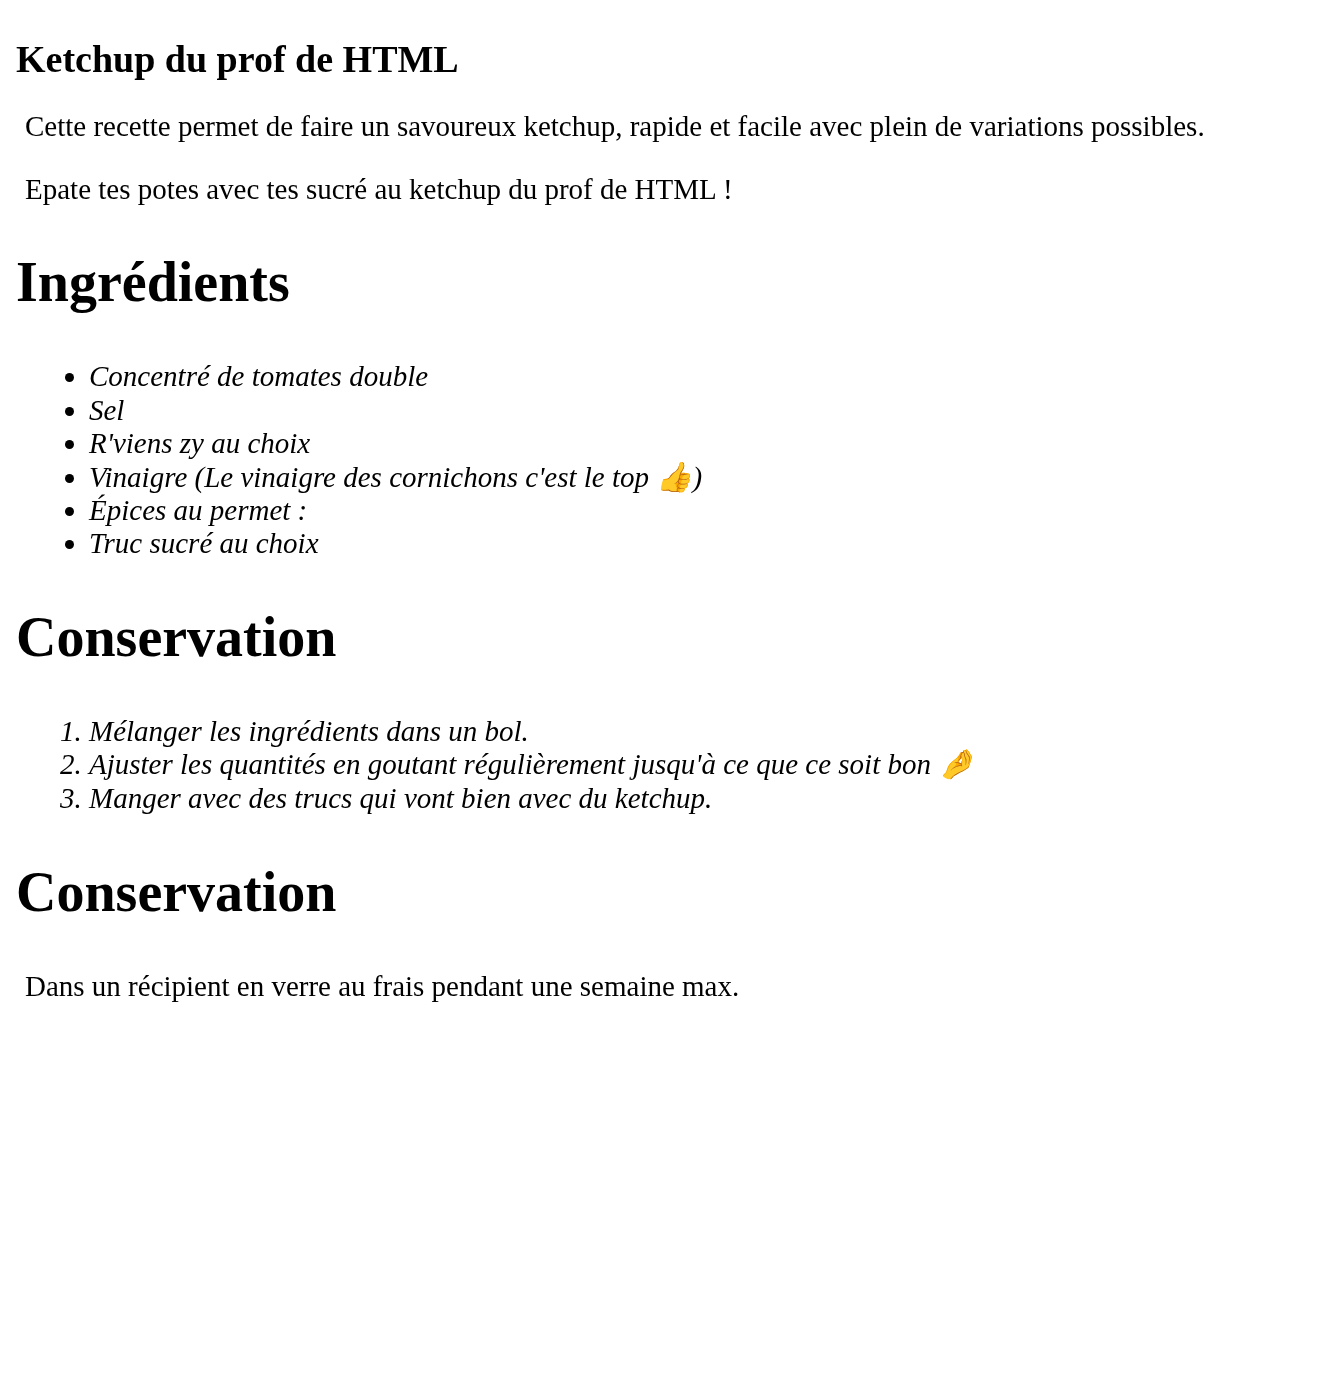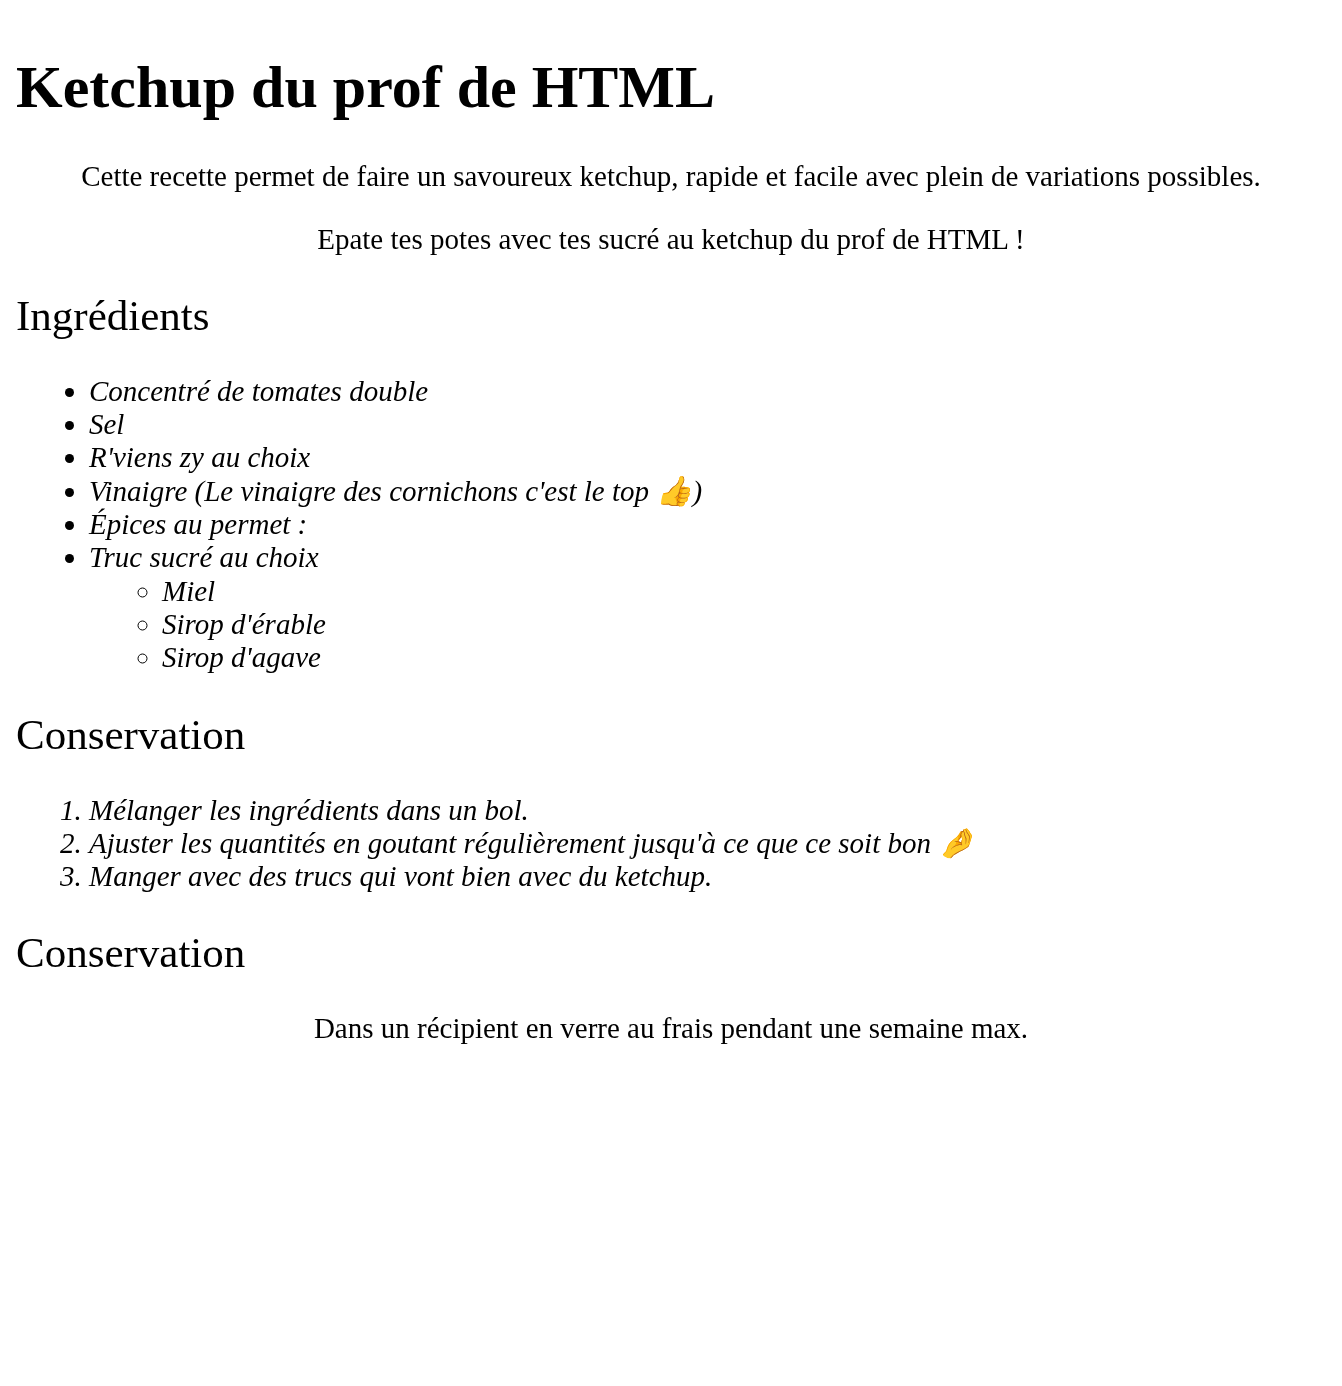--- a/index.html
+++ b/index.html
@@ -13,34 +13,33 @@
     box-sizing: border-box;
     font-family: "Liberation Serif", "DejaVu Serif", serif;
     font-size: 29px;
     line-height: 1.15;
     color: #000000;
     -webkit-font-smoothing: none;
   }
 
   
   h1 {
-    font-size: 60px;
+    font-size: 38px;
     font-weight: bold;
     margin: 0.67em 0 0.67em 0;
     line-height: 1.1;
   }
   h2 {
-    font-size: 43px;
-    font-weight: normal;
+    font-size: 56px;
+    font-weight: bold;
     margin: 0.83em 0 0.83em 0;
     line-height: 1.1;
   }
   p {
-    margin: 1em 0;
-    text-align: center;
+    margin: 1em 9px;
   }
   ul, ol {
     margin: 1em 0;
     padding-left: 73px;
   }
   ul ul, ul ol, ol ul, ol ol {
     margin: 0;
   }
   ul {
     list-style-type: disc;
@@ -80,25 +79,20 @@
     <span>R'viens zy au choix</span>
   </li>
   <li>
     <span>Vinaigre (Le vinaigre des cornichons c'est le top </span><span class="emoji">👍</span><span>)</span>
   </li>
   <li>
     <span>Épices au permet :</span>
   </li>
   <li>
     <span>Truc sucré au choix</span>
-    <ul>
-      <li><span>Miel</span></li>
-      <li><span>Sirop d'érable</span></li>
-      <li><span>Sirop d'agave</span></li>
-    </ul>
   </li>
 </ul>
 
 <h2>Conservation</h2>
 
 <ol>
   <li>
     <span>Mélanger les ingrédients dans un bol.</span><span class="emoji"></span>
   </li>
   <li>

